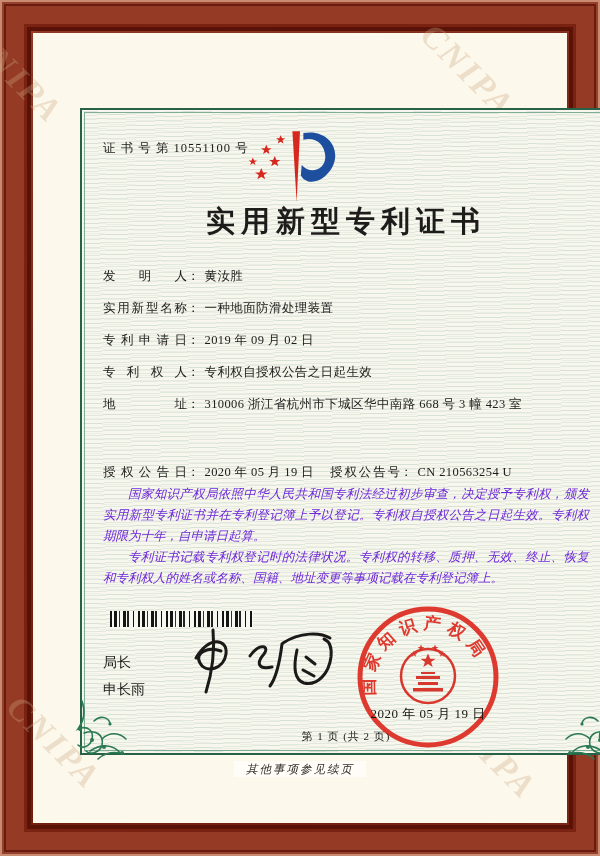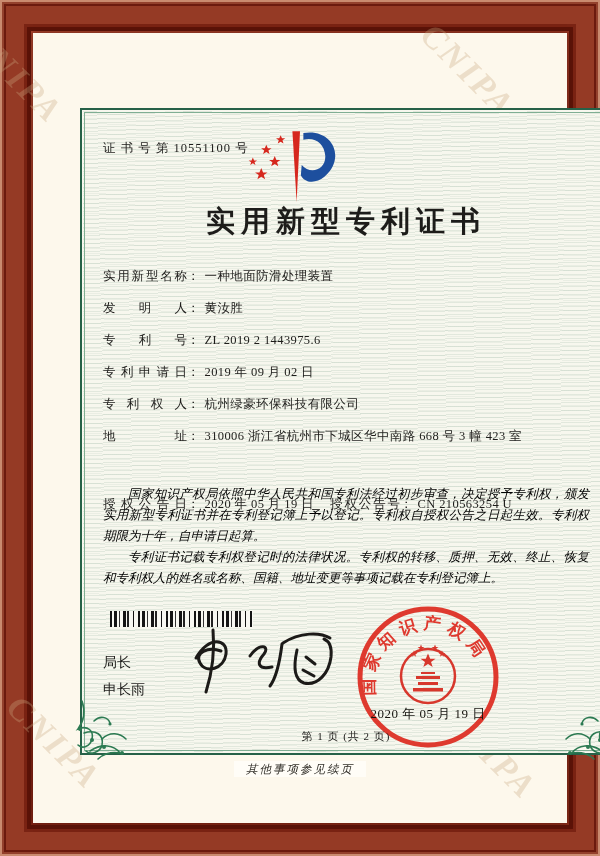--- a/index.html
+++ b/index.html
@@ -65,21 +65,21 @@
     display:inline-block;width:84px;vertical-align:bottom;
     text-align:justify;text-align-last:justify;-moz-text-align-last:justify;
   }
   .fcolon{display:inline-block;}
   .fvalue{margin-left:5px;letter-spacing:.4px;}
   .grant2{margin-left:16px;}
   .grant2 .flabel{width:70px;margin-top:36px;}
 
   .body-text{
     position:absolute;left:23px;right:23px;top:376px;
-    font-size:12.5px;line-height:1.68;font-style:italic;color:#000000;
+    font-size:12.5px;line-height:1.68;font-style:italic;color:#6d28d9;
     text-align:justify;
   }
   .body-text p{margin:0;text-indent:2em;}
 
   .barcode{
     position:absolute;left:30px;top:503px;width:143px;height:16px;
     background-color:#f8f8f2;
     background-image:repeating-linear-gradient(90deg,
       #141414 0 2px,transparent 2px 4px,
       #141414 4px 7px,transparent 7px 9px,
@@ -173,33 +173,30 @@
           <use href="#st" transform="translate(29,55) scale(.74)"></use>
         </g>
         <polygon points="66,4 75,4 71,88" fill="#d6281e"></polygon>
         <path d="M79 6 C 114 0 130 36 104 58 C 93 67 80 65 76 56 L 77 44 C 87 56 106 50 105 33 C 104 18 92 10 79 14 Z" fill="#1d4f9e"></path>
       </svg>
 
       <div class="title">实用新型专利证书</div>
 
       <div class="fields">
         <div class="frow">
+          <span class="flabel">发明人</span><span class="fcolon">：</span><span class="fvalue">黄汝胜</span>
+        </div>
+        <div class="frow">
           <span class="flabel">实用新型名称</span><span class="fcolon">：</span><span class="fvalue">一种地面防滑处理装置</span>
         </div>
         <div class="frow">
-          <span class="flabel">发明人</span><span class="fcolon">：</span><span class="fvalue">黄汝胜</span>
-        </div>
-        <div class="frow">
-          <span class="flabel">专利号</span><span class="fcolon">：</span><span class="fvalue">ZL 2019 2 1443975.6</span>
-        </div>
-        <div class="frow">
           <span class="flabel">专利申请日</span><span class="fcolon">：</span><span class="fvalue">2019 年 09 月 02 日</span>
         </div>
         <div class="frow">
-          <span class="flabel">专利权人</span><span class="fcolon">：</span><span class="fvalue">杭州绿豪环保科技有限公司</span>
+          <span class="flabel">专利权人</span><span class="fcolon">：</span><span class="fvalue">专利权自授权公告之日起生效</span>
         </div>
         <div class="frow">
           <span class="flabel">地址</span><span class="fcolon">：</span><span class="fvalue">310006 浙江省杭州市下城区华中南路 668 号 3 幢 423 室</span>
         </div>
         <div class="frow">
           <span class="flabel">授权公告日</span><span class="fcolon">：</span><span class="fvalue">2020 年 05 月 19 日</span><span class="grant2"><span class="flabel">授权公告号</span><span class="fcolon">：</span><span class="fvalue">CN 210563254 U</span></span>
         </div>
       </div>
 
       <div class="body-text">

